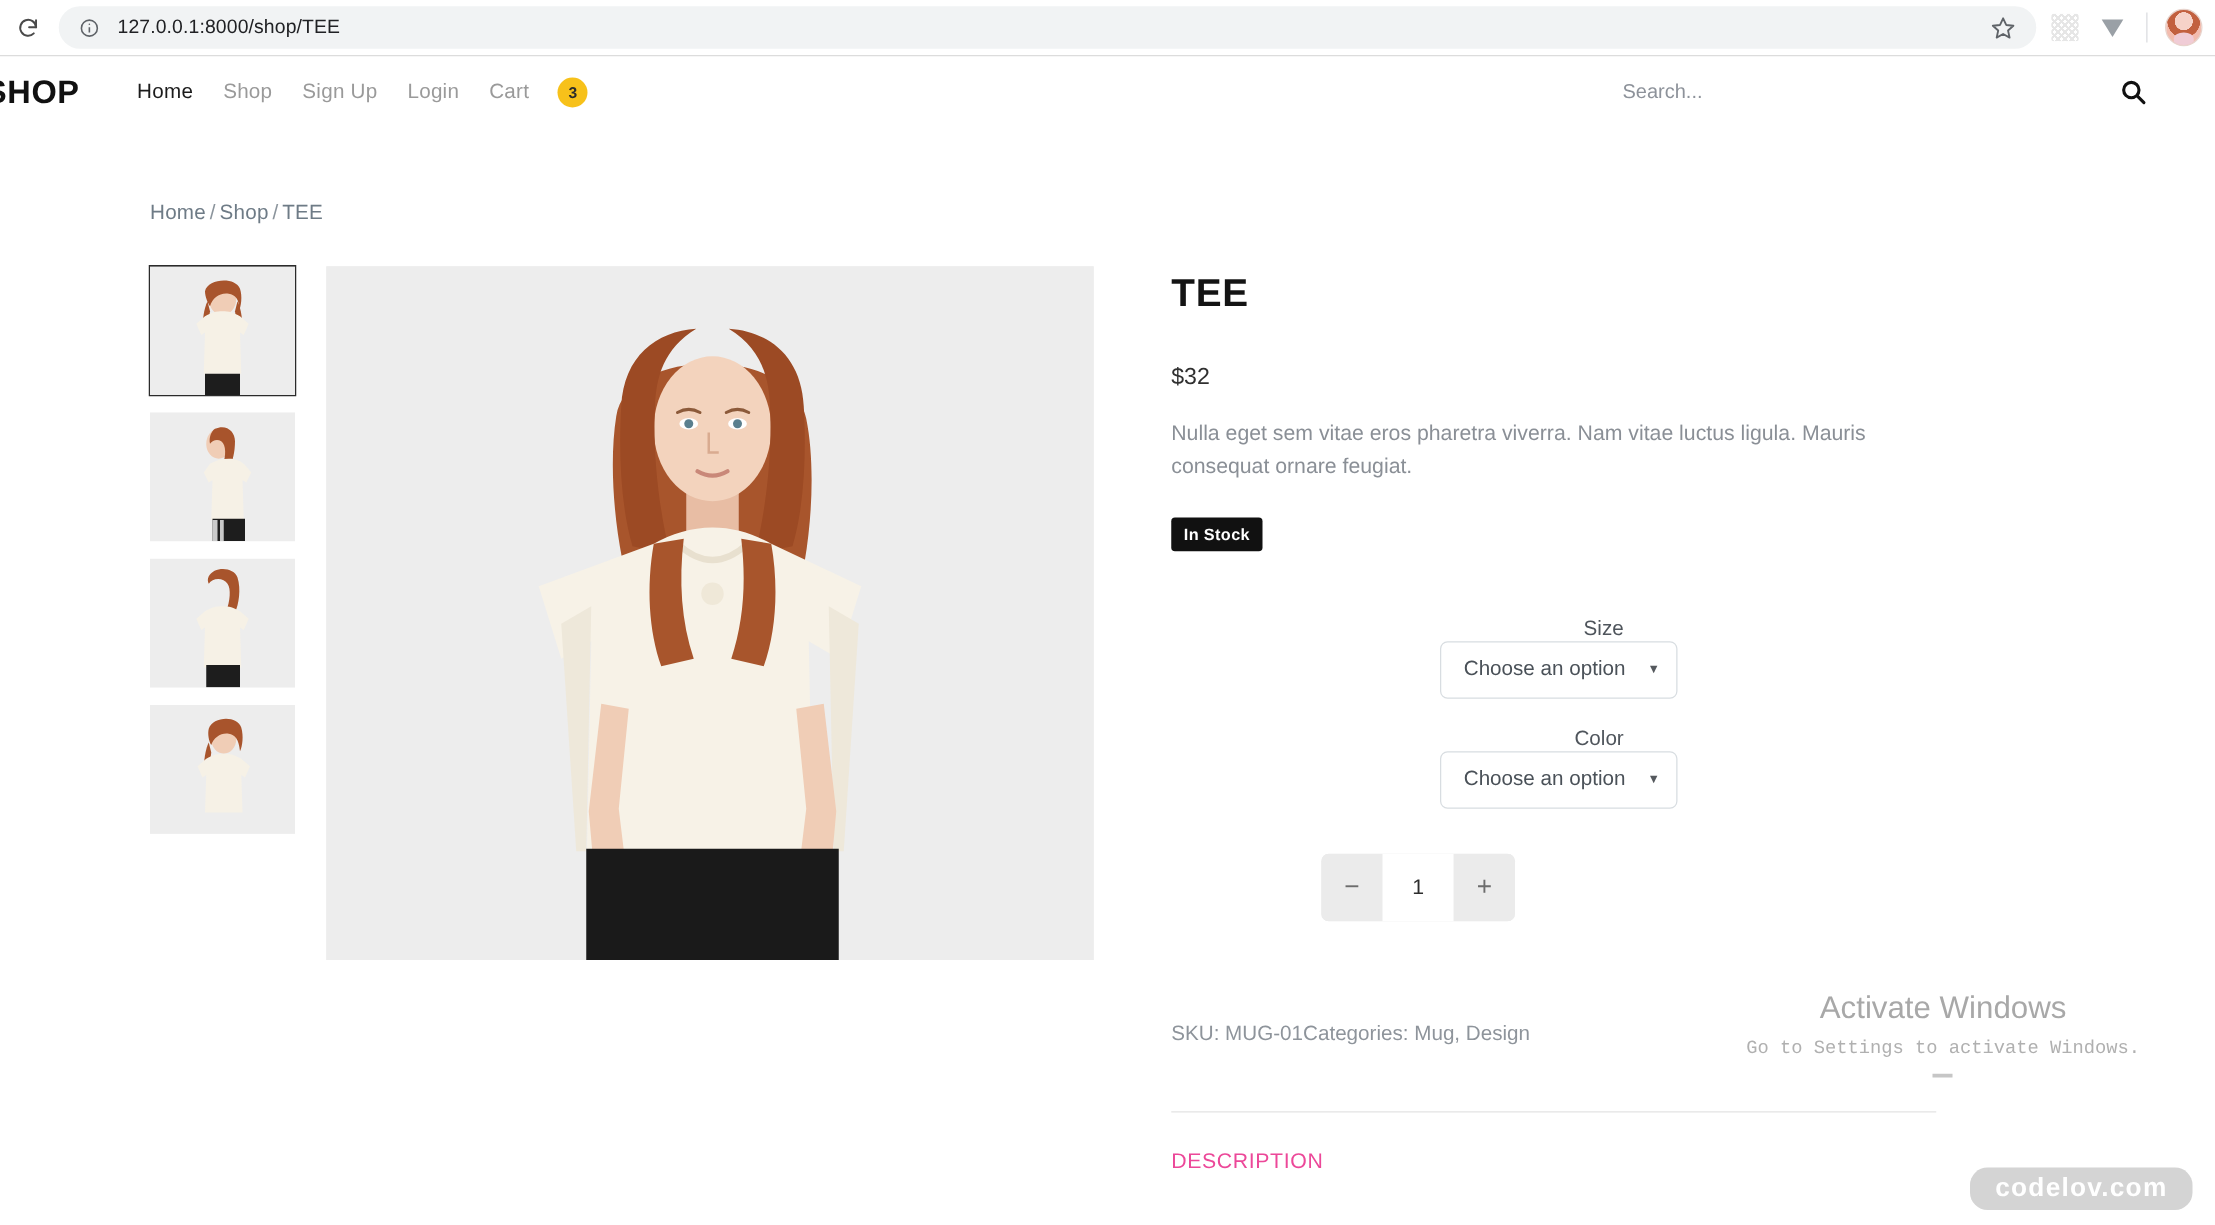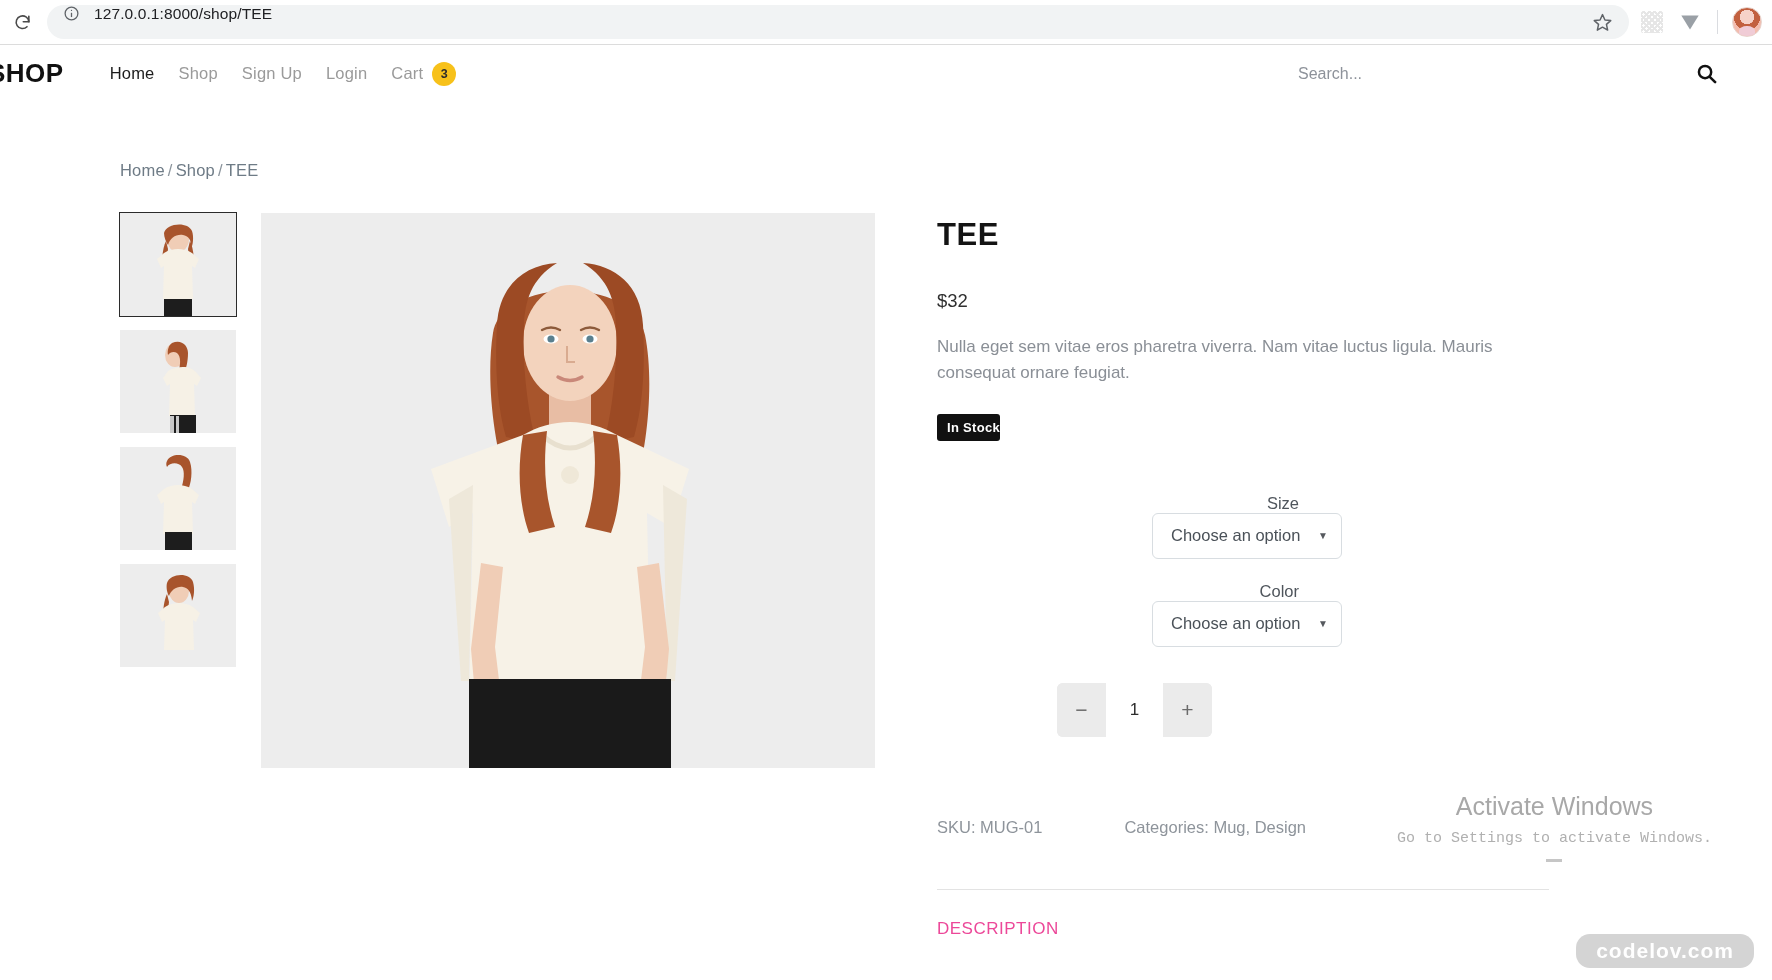--- a/index.html
+++ b/index.html
@@ -25,21 +25,21 @@
     border-radius: 50%;
     display: flex; align-items: center; justify-content: center;
     color: #4a4a4a;
   }
   .omnibox {
     flex: 1;
     height: 34px;
     margin: 0 12px 0 8px;
     background: #f1f3f4;
     border-radius: 17px;
-    display: flex; 
+    display: flex; align-items: center;
     padding: 0 16px;
   }
   .info-icon {
     width: 17px; height: 17px;
     color: #5f6368;
     margin-right: 14px;
     display: flex; align-items: center; justify-content: center;
   }
   .url-text {
     font-size: 15.5px;
@@ -89,21 +89,21 @@
     color: #111; margin-left: -12px;
   }
   .nav {
     display: flex; align-items: center; gap: 24px;
     margin-left: 46px;
   }
   .nav-link {
     font-size: 16.5px; color: #9a9a9a; letter-spacing: .2px;
   }
   .nav-link.active { color: #1c1c1c; }
-  .nav-cart { display: flex; align-items: center; gap: 9px; }
+  .nav-cart { display: flex; align-items: center; gap: 23px; }
   .cart-badge {
     width: 24px; height: 24px; border-radius: 50%;
     background: #f7c11a;
     color: #2b2b2b; font-size: 12.5px; font-weight: 700;
     display: flex; align-items: center; justify-content: center;
   }
   .header-search {
     margin-left: auto;
     display: flex; align-items: center;
   }
@@ -166,21 +166,21 @@
     font-size: 18.5px; color: #303030; margin: 37px 0 0 0;
   }
   .product-desc {
     font-size: 17px; color: #8a8f96; line-height: 1.55;
     margin: 22px 0 0 0; width: 612px;
   }
   .stock-badge {
     display: inline-block; margin-top: 27px;
     background: #111111; color: #ffffff;
     font-size: 13px; font-weight: 700; letter-spacing: .3px;
-    padding: 6px 0 6px 10px; border-radius: 3px;
+    padding: 6px 10px 6px 10px; border-radius: 3px;
   }
 
   .variations { margin-top: 53px; }
   .var-row {
     display: flex; align-items: center;
     margin-bottom: 23px;
     flex-direction: column;
   }
   .var-label {
     width: 168px; text-align: right; padding-right: 32px;
@@ -223,21 +223,21 @@
     margin-left: 49px;
     height: 47px; width: 202px;
     background: #050505; color: #ffffff;
     border: none; border-radius: 2px;
     display: flex; align-items: center; justify-content: center; gap: 25px;
     font-size: 15.5px; font-weight: 700; letter-spacing: .7px;
     font-family: "Liberation Sans", sans-serif;
   }
 
   .meta-row {
-    display: flex; gap: 82px;
+    display: flex; 
     margin-top: 81px;
     font-size: 16.5px; color: #8e949b;
   }
 
   .divider {
     margin-top: 52px; width: 612px; height: 1px; background: #e3e3e3;
   }
   .section-title {
     margin-top: 29px;
     font-size: 17px; font-weight: 400; letter-spacing: .5px; color: #ec4899;

